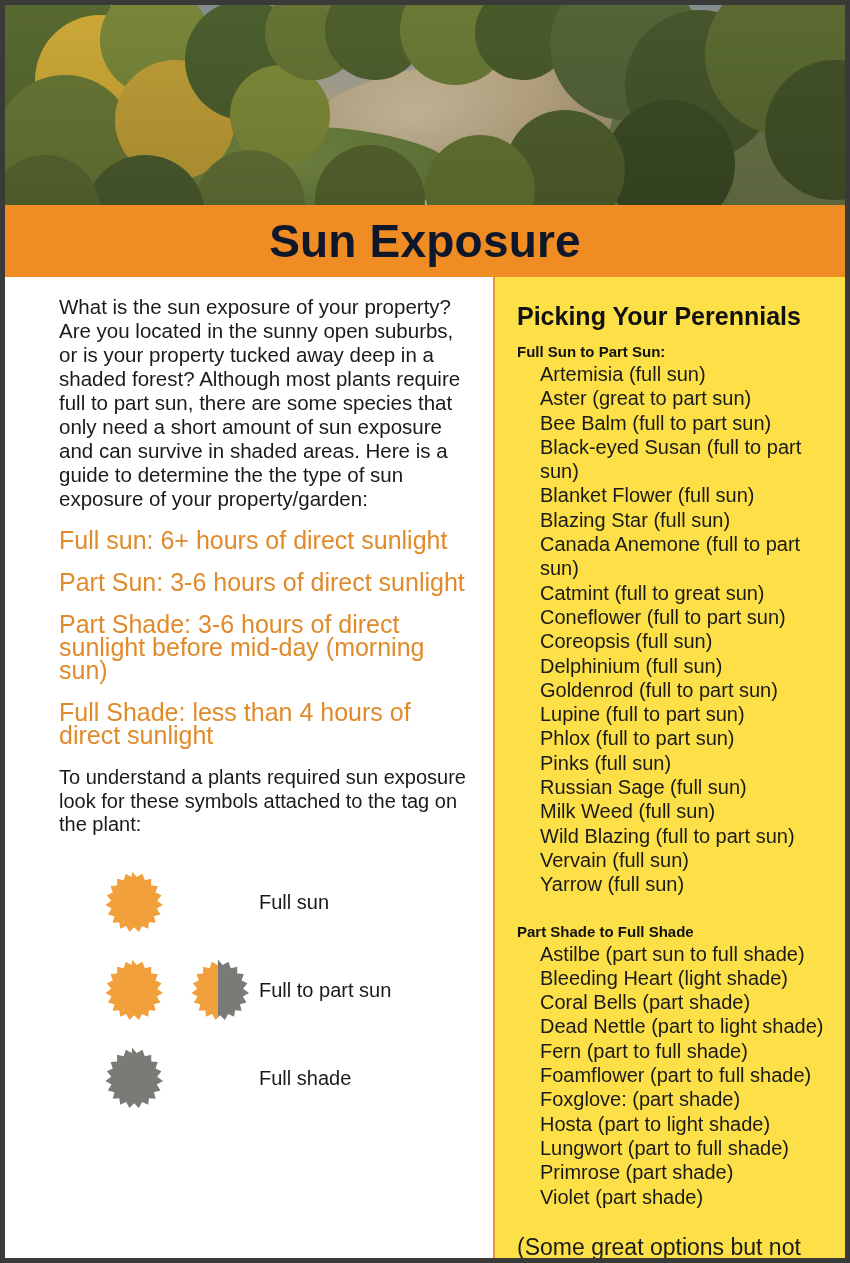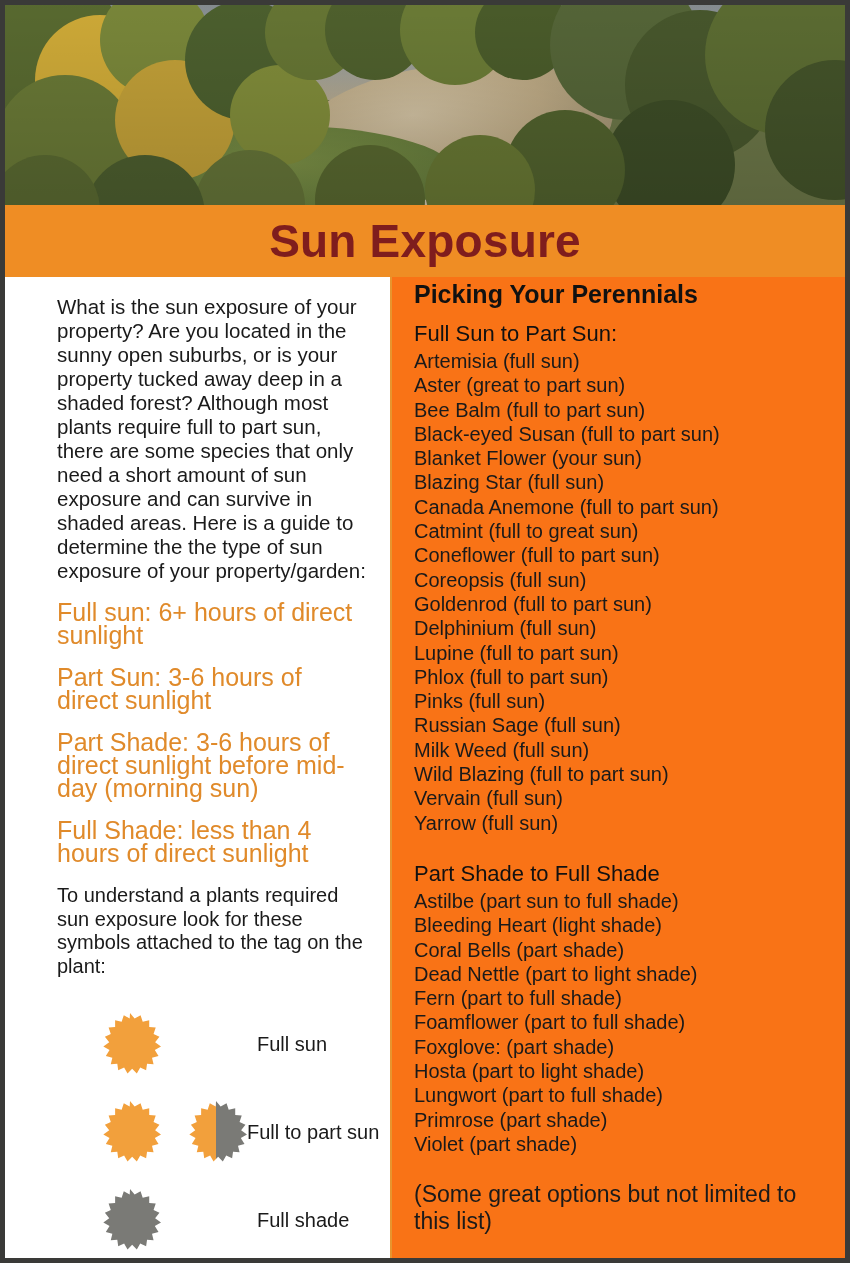--- a/index.html
+++ b/index.html
@@ -75,45 +75,44 @@
   
   .title-bar {
     background: #ef8d24;
     height: 72px;
     display: flex;
     align-items: center;
     justify-content: center;
   }
   .title-bar h1 {
     margin: 12px;
-    color: #7f1d1d;
+    color: #0f172a;
     font-size: 46px;
     font-weight: bold;
     letter-spacing: 0.2px;
     line-height: 1;
   }
 
   
   .content {
     display: flex;
     height: calc(1263px - 10px - 200px - 72px);
     background: #ffffff;
   }
   .col-left {
-    width: 375px;
+    width: 488px;
     box-sizing: border-box;
-    padding: 18px 22px 0 42px;
+    padding: 18px 22px 0 54px;
     background: #ffffff;
-    margin-left: 10px;
   }
   .col-right {
     flex: 1;
     box-sizing: border-box;
-    padding: 3px 18px 0 22px;
-    background: #f97316;
+    padding: 25px 18px 0 22px;
+    background: #fde047;
     border-left: 2px solid #e8952e;
   }
 
   .intro {
     font-size: 20.5px;
     line-height: 24px;
     color: #1a1a1a;
     margin: 0 0 18px 0;
   }
   .exposure-def {
@@ -179,29 +178,30 @@
   }
 
   
   .right-title {
     font-size: 25px;
     font-weight: bold;
     color: #111111;
     margin: 0 0 12px 0;
   }
   .group-head {
-    font-size: 22px;
-    font-weight: normal;
+    font-size: 15px;
+    font-weight: bold;
     color: #111111;
     margin: 0 0 2px 0;
   }
   .plant {
     font-size: 20px;
     line-height: 24.3px;
     color: #1a1a1a;
+    margin-left: 23px;
   }
   .group-gap { height: 26px; }
   .footnote {
     font-size: 23px;
     color: #1a1a1a;
     margin-top: 25px;
   }
 </style>
 </head>
 <body>
@@ -293,28 +293,28 @@
     </div>
 
     <div class="col-right">
       <div class="right-title">Picking Your Perennials</div>
 
       <div class="group-head">Full Sun to Part Sun:</div>
       <div class="plant">Artemisia (full sun)</div>
       <div class="plant">Aster (great to part sun)</div>
       <div class="plant">Bee Balm (full to part sun)</div>
       <div class="plant">Black-eyed Susan (full to part sun)</div>
-      <div class="plant">Blanket Flower (your sun)</div>
+      <div class="plant">Blanket Flower (full sun)</div>
       <div class="plant">Blazing Star (full sun)</div>
       <div class="plant">Canada Anemone (full to part sun)</div>
       <div class="plant">Catmint (full to great sun)</div>
       <div class="plant">Coneflower (full to part sun)</div>
       <div class="plant">Coreopsis (full sun)</div>
+      <div class="plant">Delphinium (full sun)</div>
       <div class="plant">Goldenrod (full to part sun)</div>
-      <div class="plant">Delphinium (full sun)</div>
       <div class="plant">Lupine (full to part sun)</div>
       <div class="plant">Phlox (full to part sun)</div>
       <div class="plant">Pinks (full sun)</div>
       <div class="plant">Russian Sage (full sun)</div>
       <div class="plant">Milk Weed (full sun)</div>
       <div class="plant">Wild Blazing (full to part sun)</div>
       <div class="plant">Vervain (full sun)</div>
       <div class="plant">Yarrow (full sun)</div>
 
       <div class="group-gap"></div>

